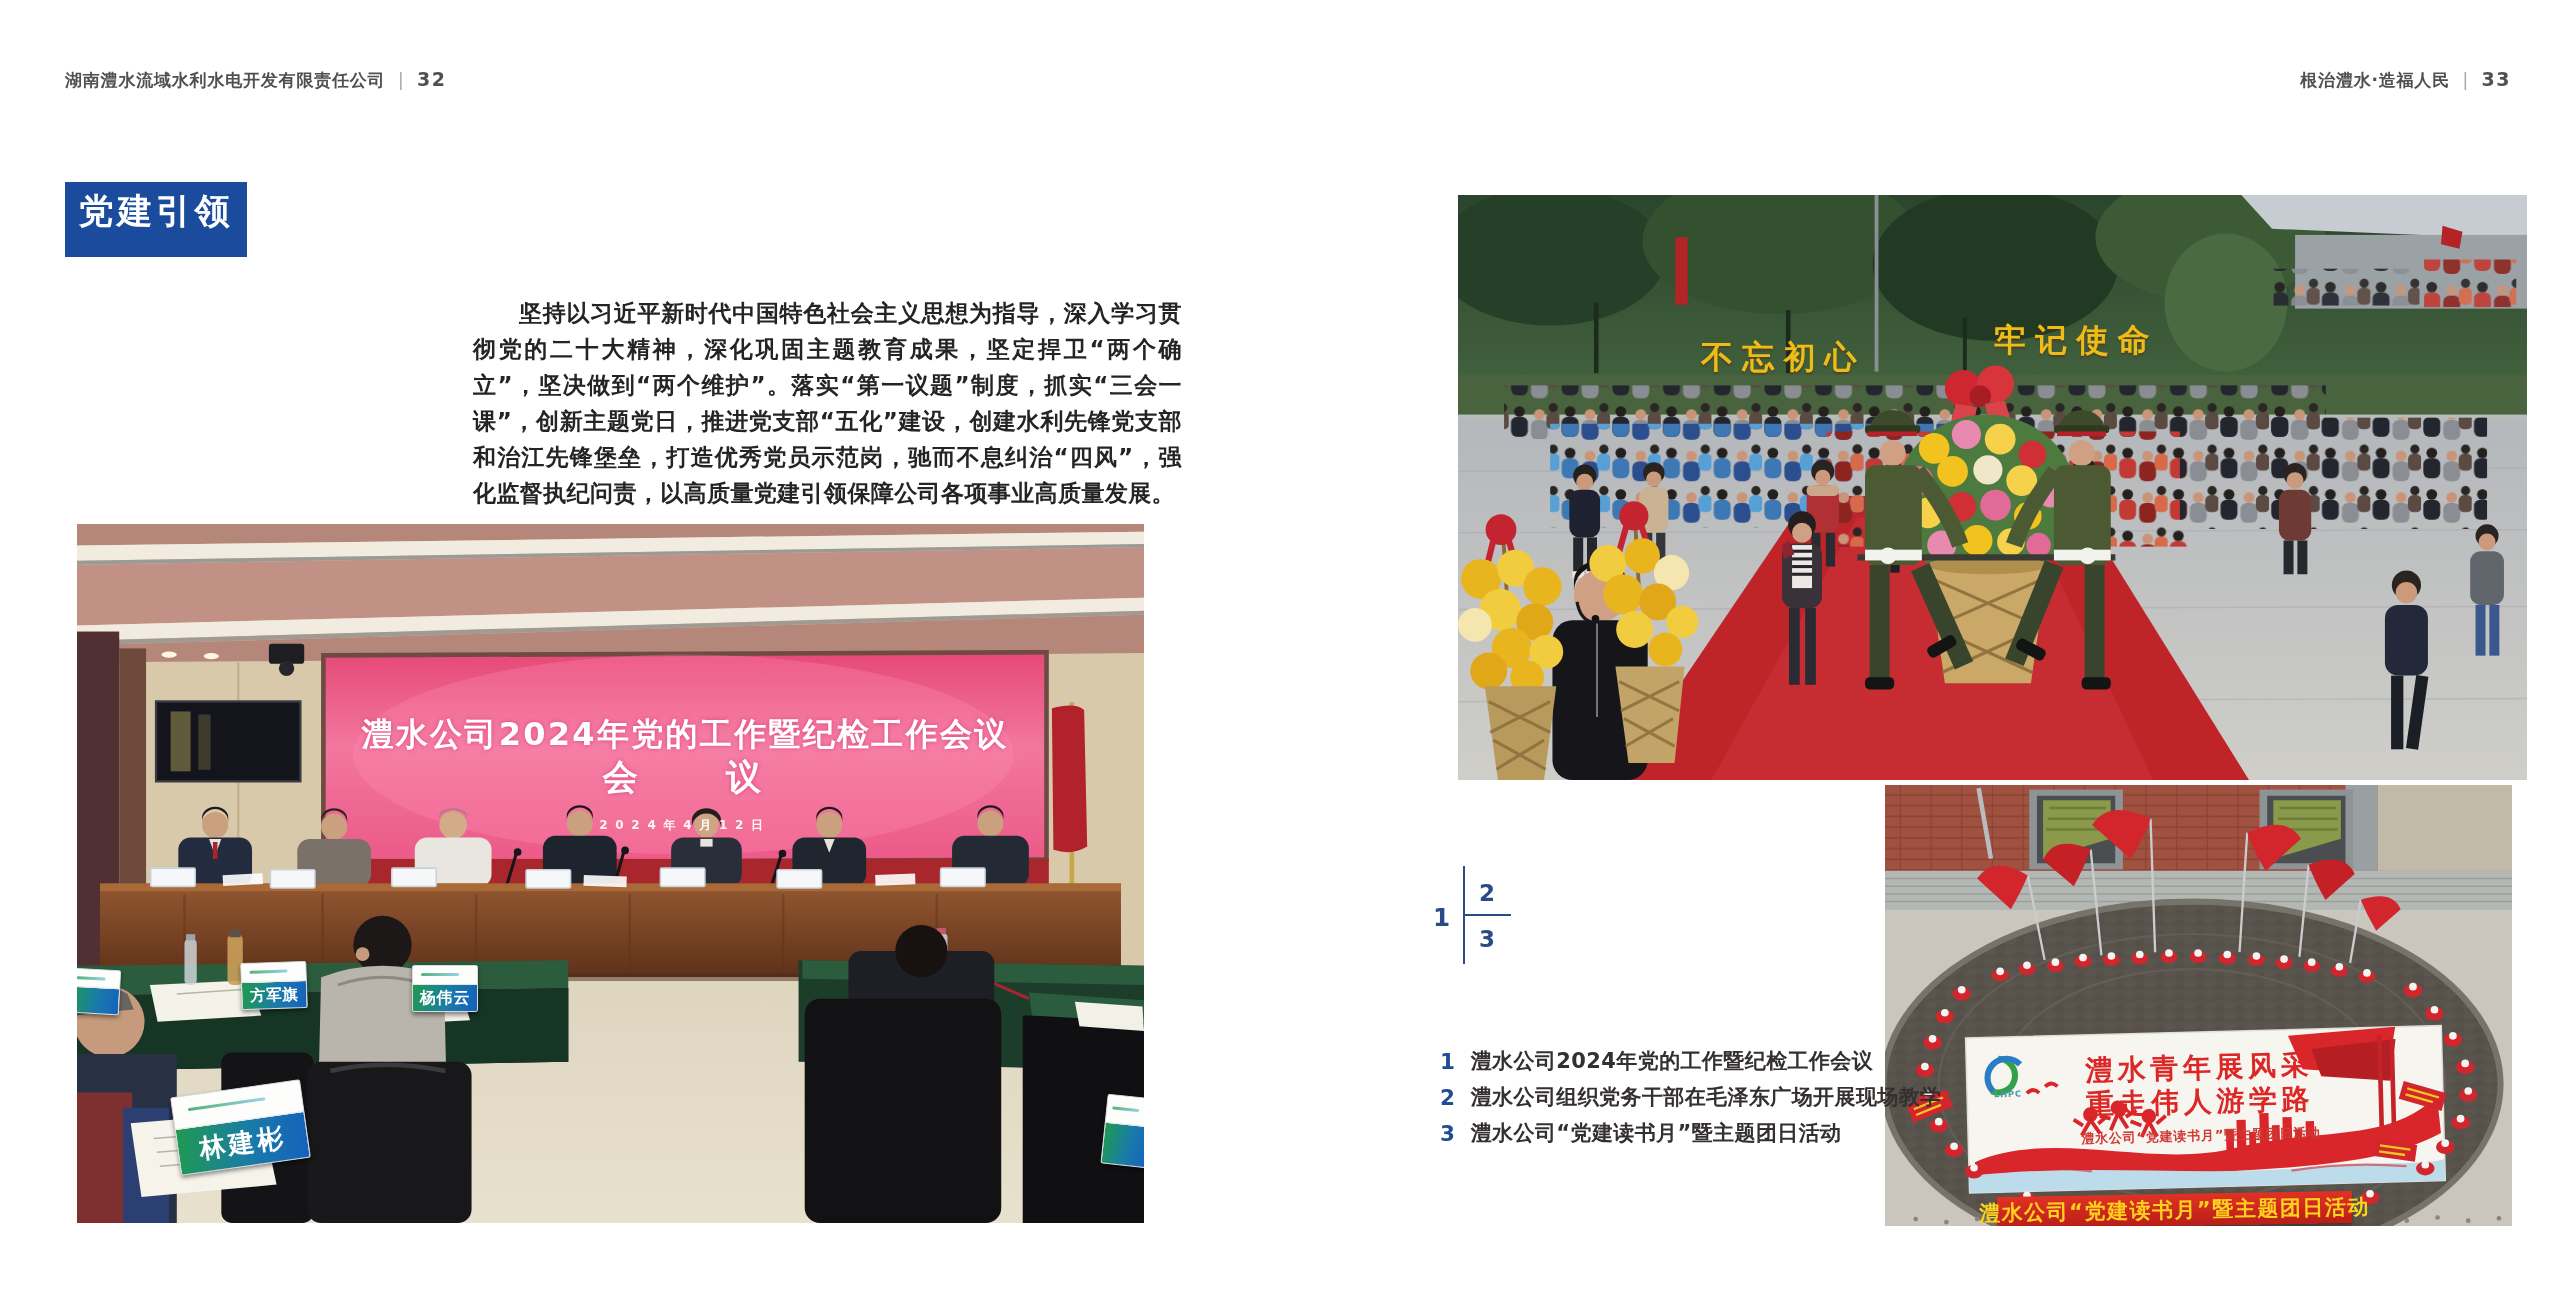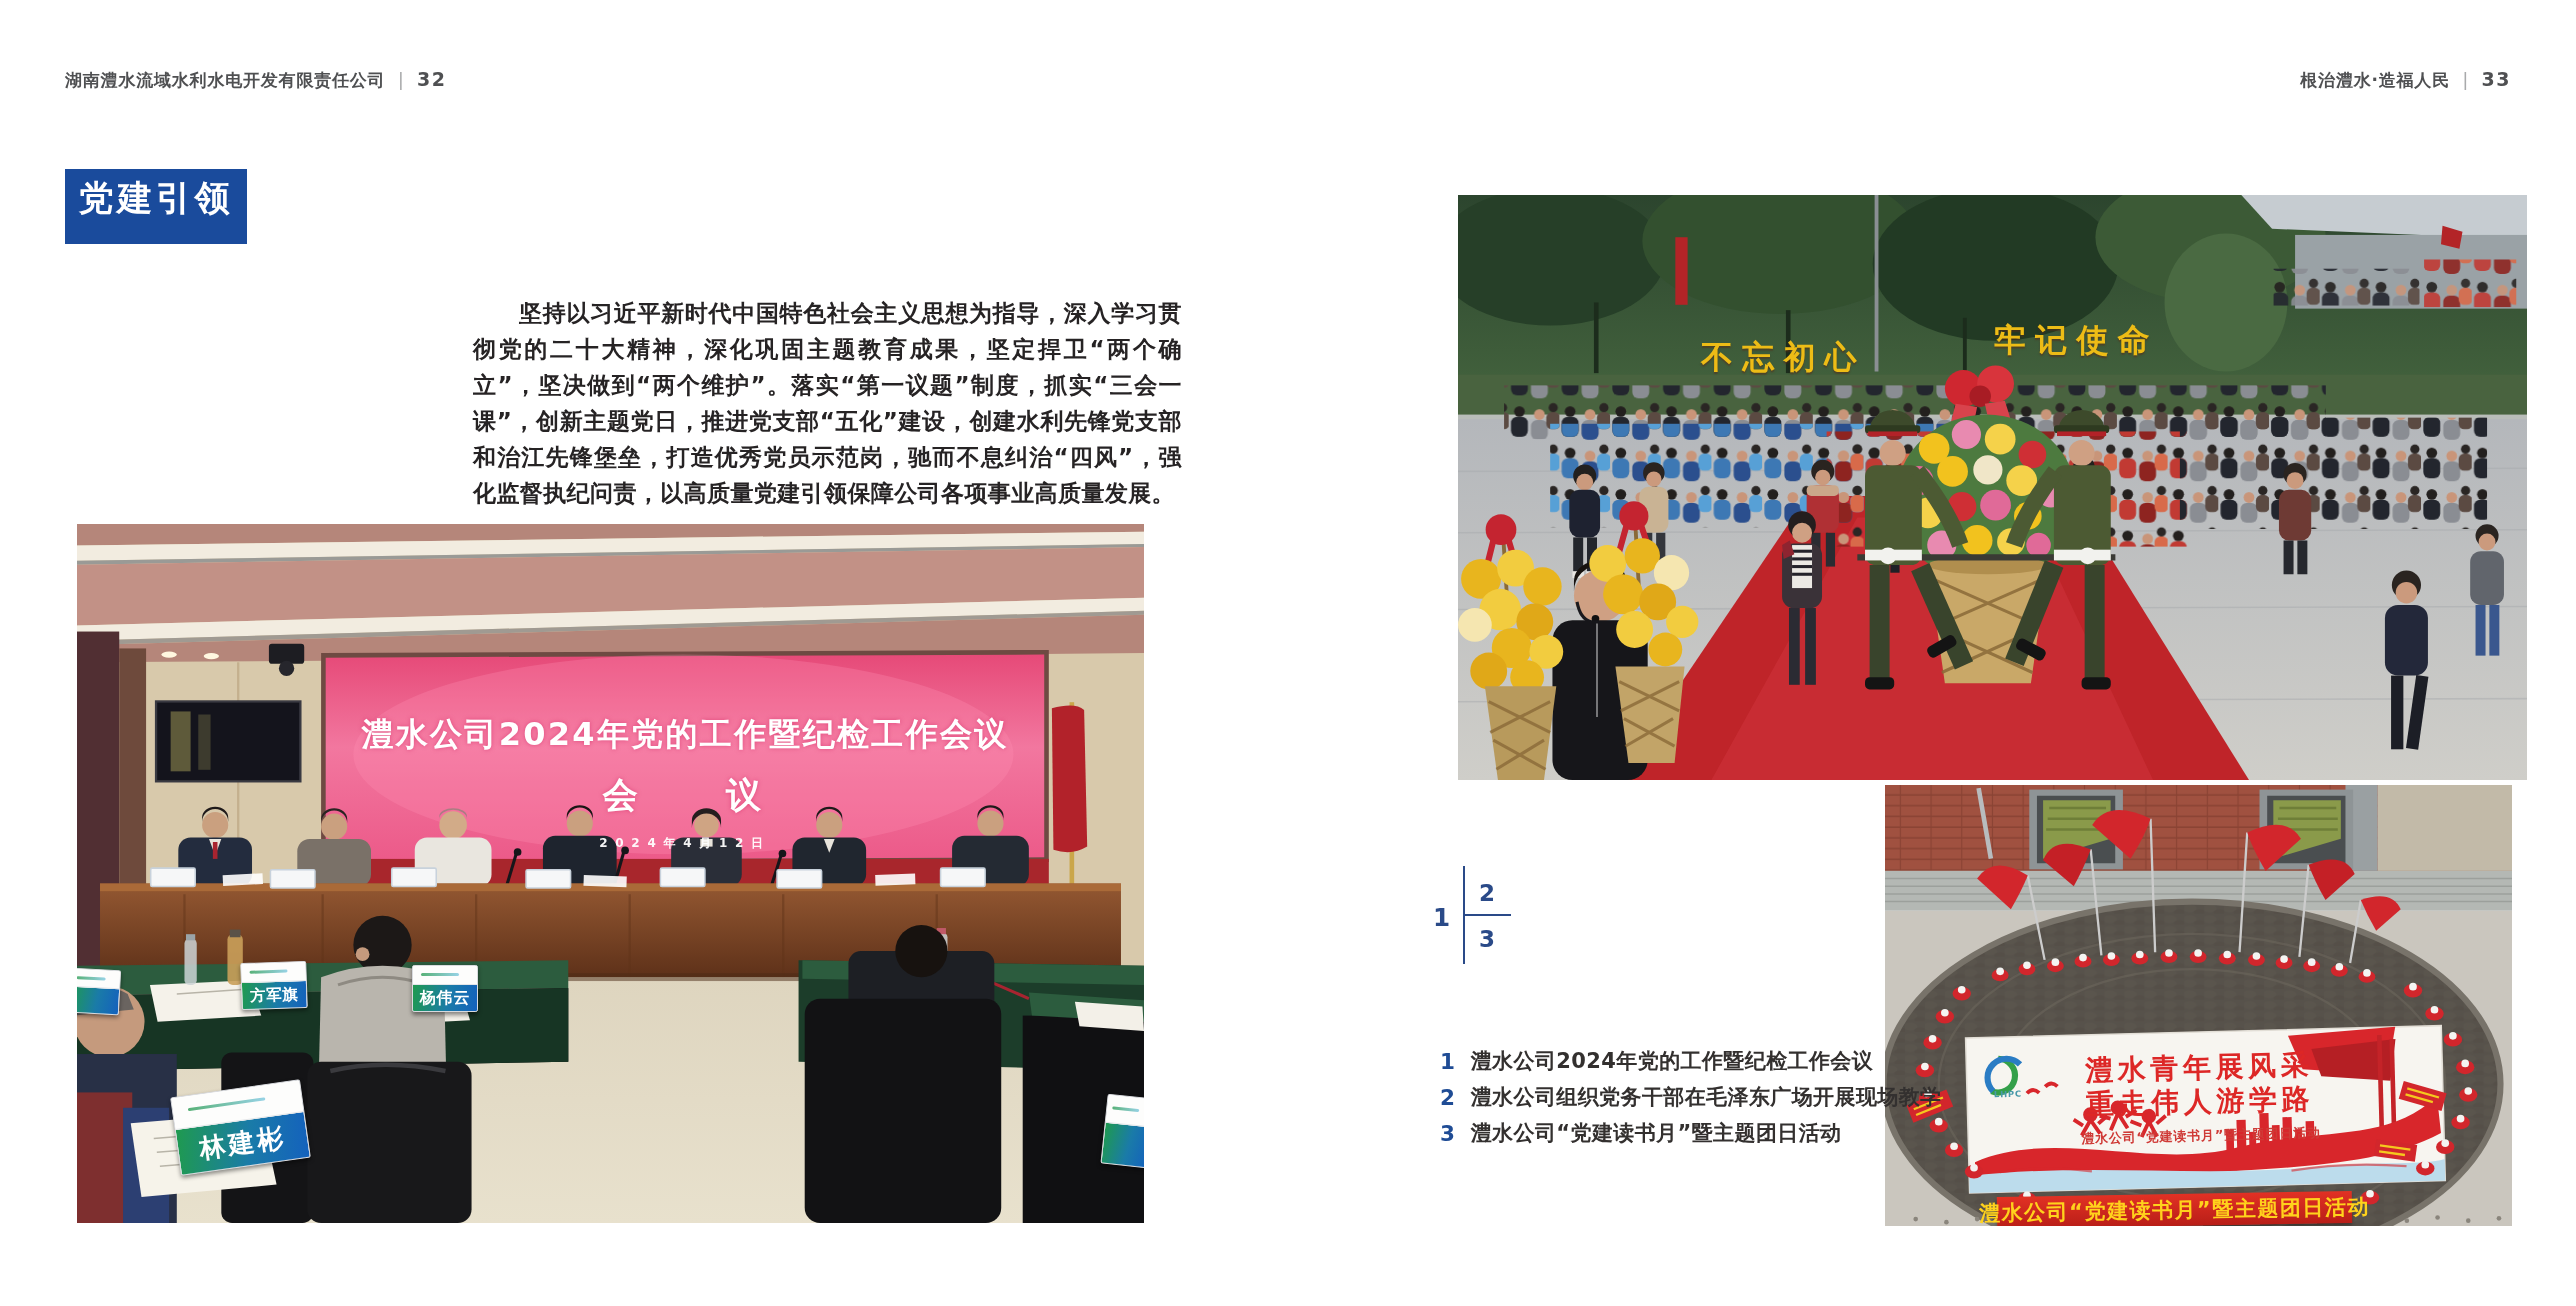--- a/index.html
+++ b/index.html
@@ -6,39 +6,39 @@
   .spread{position:relative;width:2576px;height:1306px;background:#ffffff;overflow:hidden;
           font-family:"DejaVu Sans","Liberation Sans",sans-serif;border-radius:30px;}
   
   .page-header{position:absolute;top:68px;font-size:17px;font-weight:700;color:#4f5052;
                letter-spacing:0.8px;white-space:nowrap;}
   .page-header .divider{color:#a9aaac;font-weight:400;margin:0 12.3px;font-size:18.4px;}
   .page-header .pageno{font-size:19px;letter-spacing:1.5px;}
   .page-header.left{left:65px;}
   .page-header.right{right:65px;text-align:center;}
   
-  .badge{position:absolute;left:65px;top:169px;width:182px;height:75px;background:#1a4b9c;
+  .badge{position:absolute;left:65px;top:182px;width:182px;height:75px;background:#1a4b9c;
          color:#ffffff;font-size:35px;font-weight:700;letter-spacing:3.8px;text-align:center;
          line-height:58px;}
   
   .body-paragraph{position:absolute;left:461px;top:283px;width:709px;font-size:23px;
                   line-height:36px;color:#262324;font-weight:700;text-align:justify;
                   text-indent:2em;letter-spacing:0.4px;margin:12px;}
   
   .photo{position:absolute;overflow:hidden;}
   .photo svg{display:block;width:100%;height:100%;}
   .photo-meeting{left:77px;top:524px;width:1067px;height:699px;}
   .photo-square{left:1442px;top:179px;width:1069px;height:585px;}
   .photo-group{left:1885px;top:785px;width:627px;height:441px;}
   .overlay{position:absolute;margin:0;}
   
   .screen-text{left:253px;top:190px;width:710px;text-align:center;color:#ffffff;}
   .screen-line1{font-size:32px;font-weight:700;letter-spacing:2.3px;line-height:40px;
                 text-shadow:0 0 4.6px rgba(210,40,100,.6);}
-  .screen-line2{font-size:35px;font-weight:700;letter-spacing:6.1px;line-height:45px;margin-top:19px;
+  .screen-line2{font-size:35px;font-weight:700;letter-spacing:6.1px;line-height:45px;margin-top:1px;
                 text-shadow:0 0 4.6px rgba(210,40,100,.6);}
   .screen-date{font-size:12px;font-weight:600;letter-spacing:7.7px;margin-top:17px;opacity:.95;}
   
   .namecard{position:absolute;background:#ffffff;border:1.5px solid #d8dade;border-radius:2.3px;
             box-shadow:0 2.3px 4.6px rgba(0,0,0,.45);overflow:hidden;}
   .namecard .nc-top{height:40%;background:#fdfdfc;border-bottom:0.8px solid #e4e6e8;position:relative;}
   .namecard .nc-top::after{content:"";position:absolute;left:12%;top:40%;width:60%;height:3.1px;
             background:linear-gradient(90deg,#2f9e57,#7ec8e0);border-radius:1.5px;opacity:.8;}
   .namecard .nc-name{height:60%;display:flex;align-items:center;justify-content:center;
             background:linear-gradient(100deg,#1f9a4f 0%,#1a7ba8 55%,#1461bd 100%);

